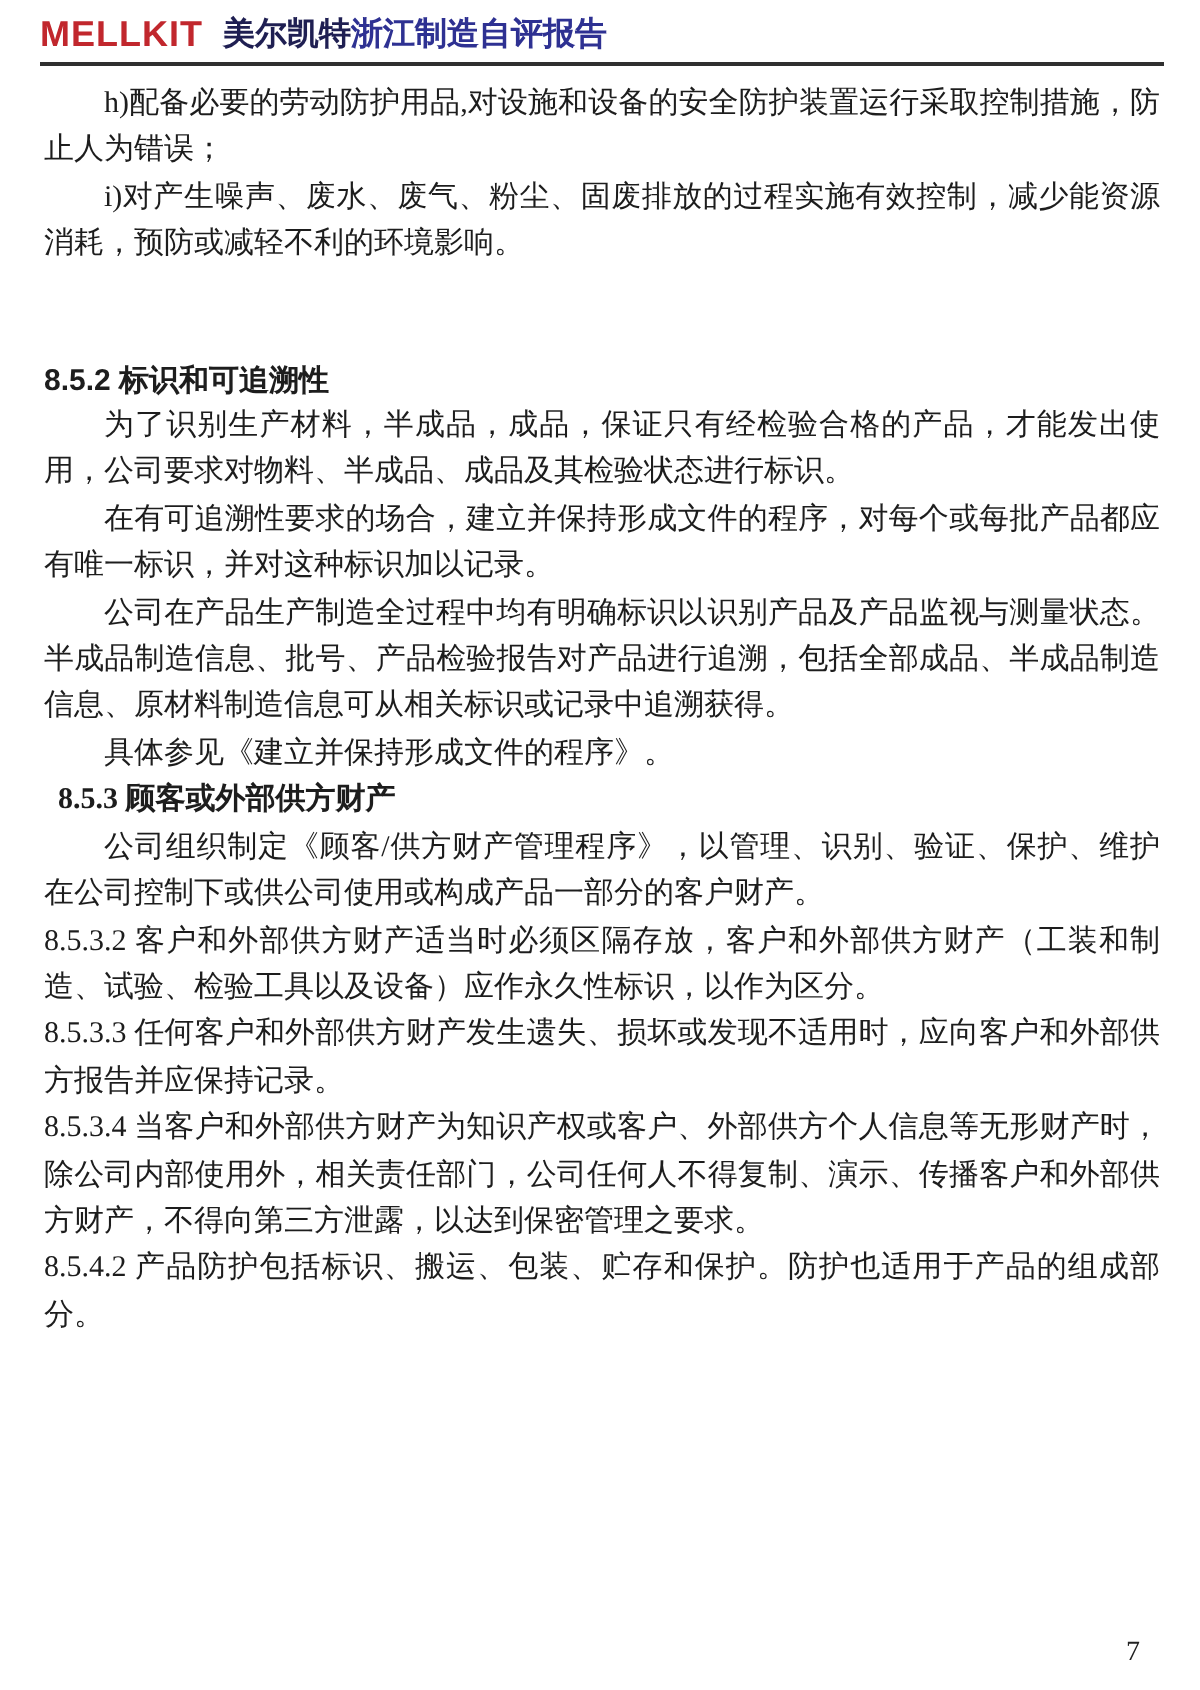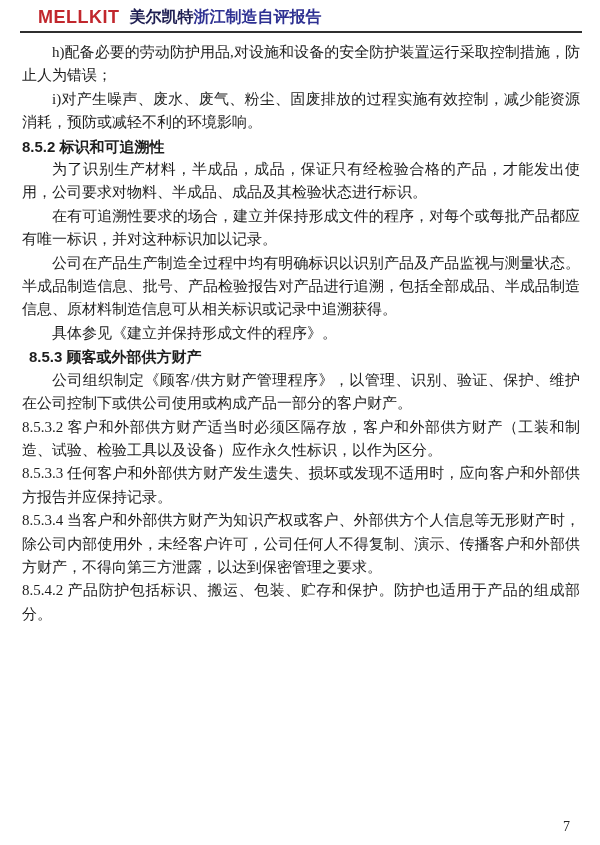--- a/index.html
+++ b/index.html
@@ -6,21 +6,21 @@
   .page {
     position: relative;
     width: 600px;
     height: 845px;
     background: #ffffff;
     overflow: hidden;
     font-family: "Liberation Serif", "DejaVu Serif", serif;
     color: #1d1d1d;
   }
   .header {
-    padding: 7px 20px 0 38px;
+    padding: 7px 20px 0 20px;
     white-space: nowrap;
   }
   .brand {
     font-family: "Liberation Sans", "DejaVu Sans", sans-serif;
     font-weight: bold;
     font-size: 18px;
     letter-spacing: 0.5px;
     color: #c1272d;
     vertical-align: middle;
   }
@@ -46,23 +46,24 @@
     padding: 8px 20px 0 22px;
     font-size: 15px;
     line-height: 23.4px;
     text-align: justify;
   }
   .para { margin: 0; }
   .body-indent { text-indent: 2em; }
   .heading {
     font-family: "Liberation Sans", "DejaVu Sans", sans-serif;
     font-weight: bold;
+    margin-top: 44px;
   }
   .heading-indented {
-    font-family: Liberation Sans, sans-serif;
+    font-family: Liberation Serif, serif;
     font-weight: bold;
     padding-left: 7px;
   }
   .pageno {
     position: absolute;
     right: 30px;
     bottom: 10px;
     font-size: 14px;
     color: #222222;
   }
@@ -81,17 +82,17 @@
       <div class="para body-indent">i)对产生噪声、废水、废气、粉尘、固废排放的过程实施有效控制，减少能资源消耗，预防或减轻不利的环境影响。</div>
       <div class="para heading">8.5.2  标识和可追溯性</div>
       <div class="para body-indent">为了识别生产材料，半成品，成品，保证只有经检验合格的产品，才能发出使用，公司要求对物料、半成品、成品及其检验状态进行标识。</div>
       <div class="para body-indent">在有可追溯性要求的场合，建立并保持形成文件的程序，对每个或每批产品都应有唯一标识，并对这种标识加以记录。</div>
       <div class="para body-indent">公司在产品生产制造全过程中均有明确标识以识别产品及产品监视与测量状态。半成品制造信息、批号、产品检验报告对产品进行追溯，包括全部成品、半成品制造信息、原材料制造信息可从相关标识或记录中追溯获得。</div>
       <div class="para body-indent">具体参见《建立并保持形成文件的程序》。</div>
       <div class="para heading-indented">8.5.3  顾客或外部供方财产</div>
       <div class="para body-indent">公司组织制定《顾客/供方财产管理程序》，以管理、识别、验证、保护、维护在公司控制下或供公司使用或构成产品一部分的客户财产。</div>
       <div class="para body">8.5.3.2  客户和外部供方财产适当时必须区隔存放，客户和外部供方财产（工装和制造、试验、检验工具以及设备）应作永久性标识，以作为区分。</div>
       <div class="para body">8.5.3.3  任何客户和外部供方财产发生遗失、损坏或发现不适用时，应向客户和外部供方报告并应保持记录。</div>
-      <div class="para body">8.5.3.4  当客户和外部供方财产为知识产权或客户、外部供方个人信息等无形财产时，除公司内部使用外，未经客户许可，公司任何人不得复制、演示、传播客户和外部供方财产，不得向第三方泄露，以达到保密管理之要求。</div>
+      <div class="para body">8.5.3.4  当客户和外部供方财产为知识产权或客户、外部供方个人信息等无形财产时，除公司内部使用外，相关责任部门，公司任何人不得复制、演示、传播客户和外部供方财产，不得向第三方泄露，以达到保密管理之要求。</div>
       <div class="para body">8.5.4.2 产品防护包括标识、搬运、包装、贮存和保护。防护也适用于产品的组成部分。</div>
     </div>
   <div class="pageno">7</div>
 </div>
 
 </body></html>

